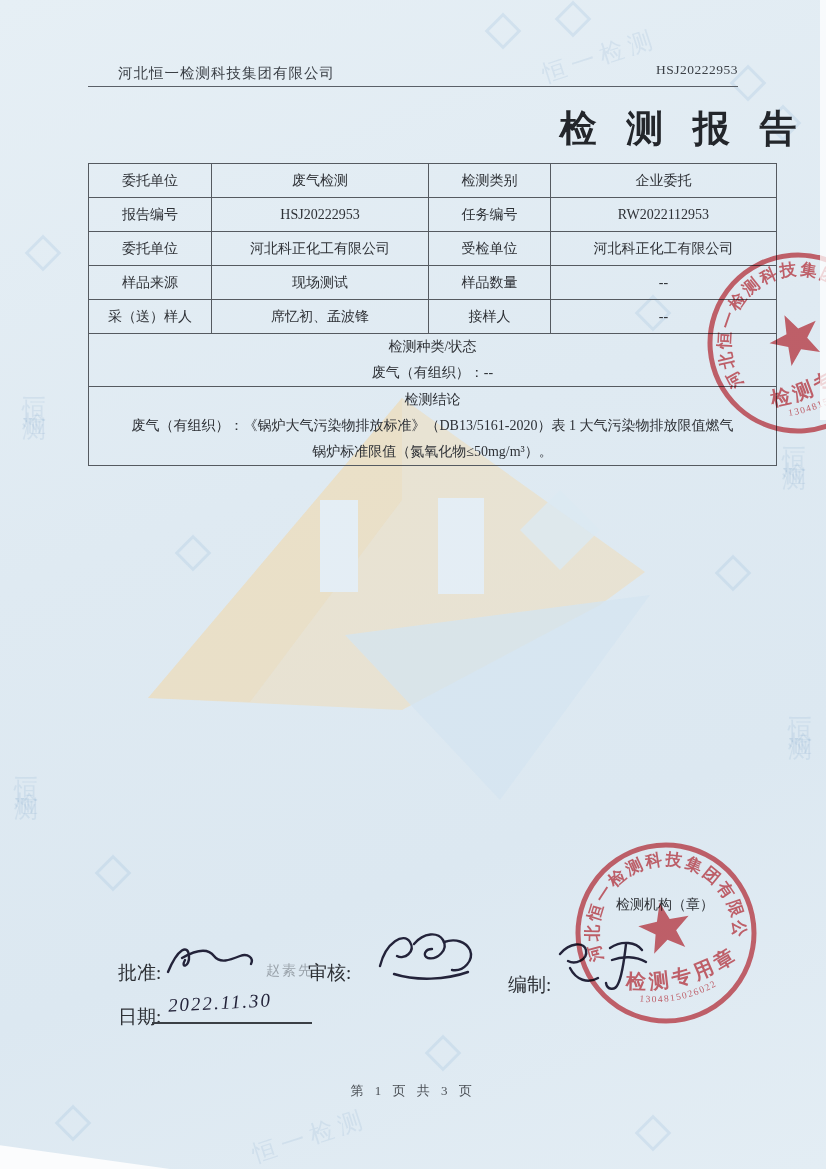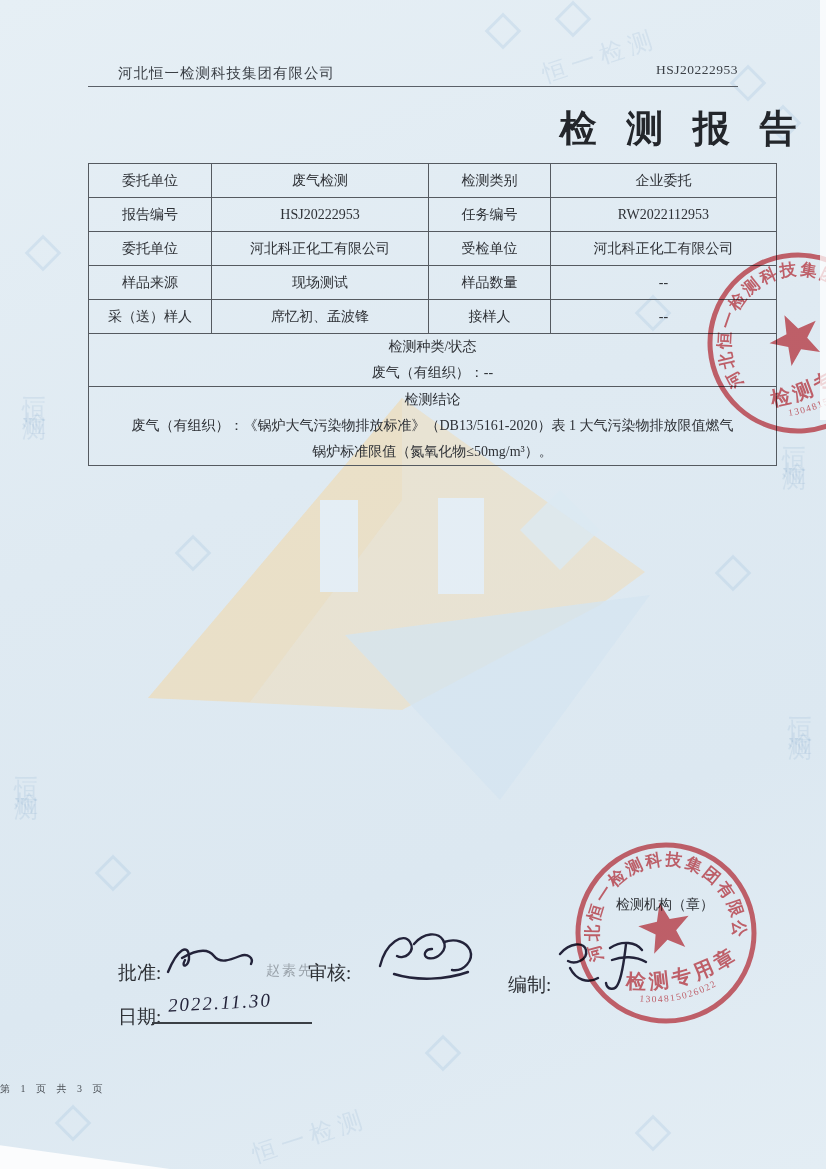--- a/index.html
+++ b/index.html
@@ -34,21 +34,21 @@
   .seal-right{left:698px;top:243px;transform:rotate(-26deg);}
   
   .sig-label{position:absolute;font-size:19px;color:#2e3136;}
   .printed-name{position:absolute;left:266px;top:962px;font-size:14px;color:#9aa3ab;letter-spacing:2px;}
   .sig{position:absolute;}
   .sig path{fill:none;stroke:#23233a;stroke-width:2.4;stroke-linecap:round;stroke-linejoin:round;}
   .date-hand{position:absolute;left:168px;top:992px;font-size:19px;font-style:italic;color:#23233a;
              transform:rotate(-3deg);letter-spacing:2px;}
   .date-underline{position:absolute;left:152px;top:1022px;width:160px;height:1.5px;background:#3a3f45;}
   
-  .footer{position:absolute;left:0;top:1082px;width:100%;text-align:left;font-size:10px;
+  .footer{position:absolute;left:0;top:1082px;width:100%;text-align:center;font-size:13px;
           letter-spacing:4px;color:#4a4f55;}
   
   .scan-corner{position:absolute;left:0;bottom:0;width:170px;height:34px;background:#fbfcfd;
                clip-path:polygon(0 100%,0 30%,100% 100%);}
   .scan-edge{position:absolute;right:0;top:0;width:6px;height:420px;background:rgba(255,255,255,.75);}
 </style>
 </head>
 <body>
 
 <div class="page">

